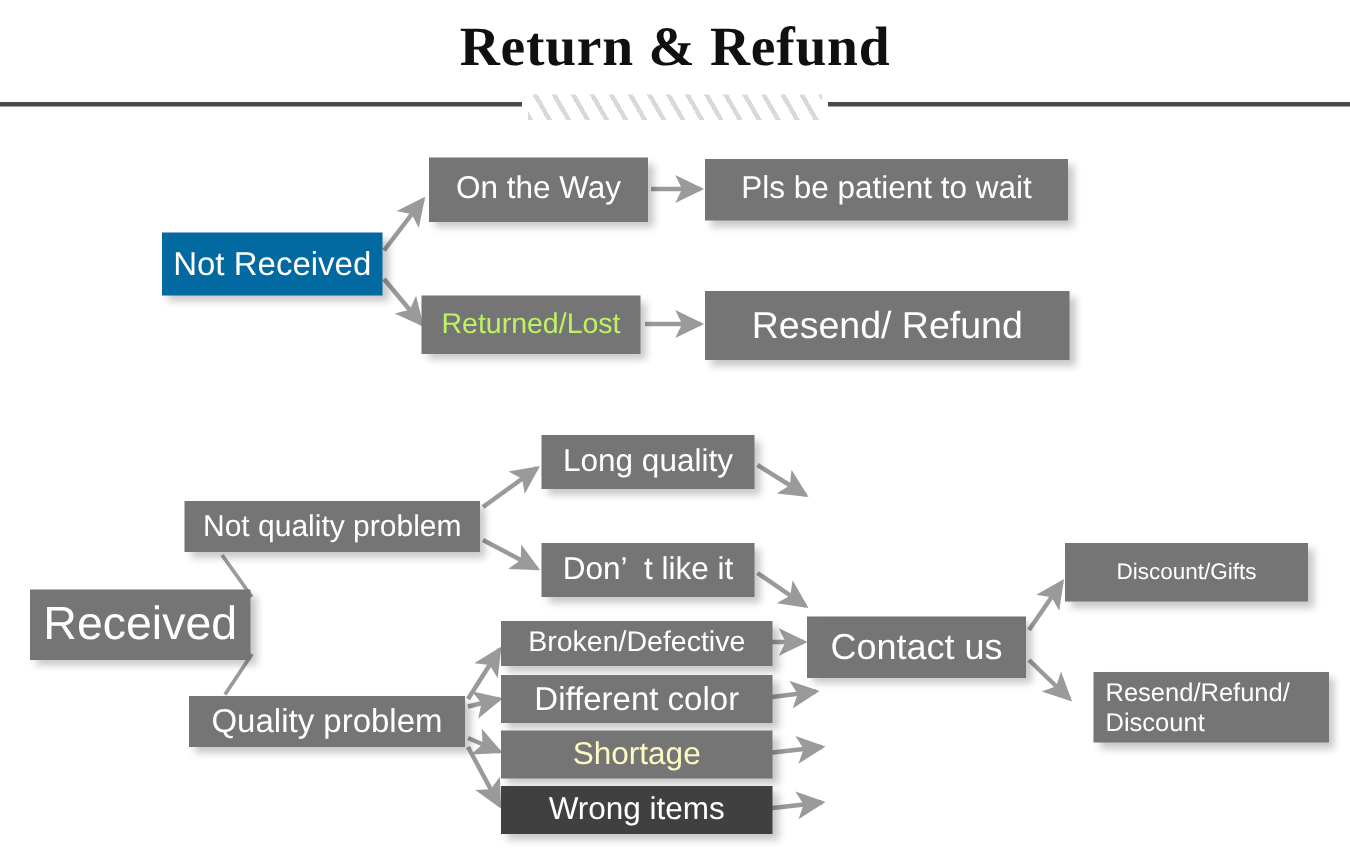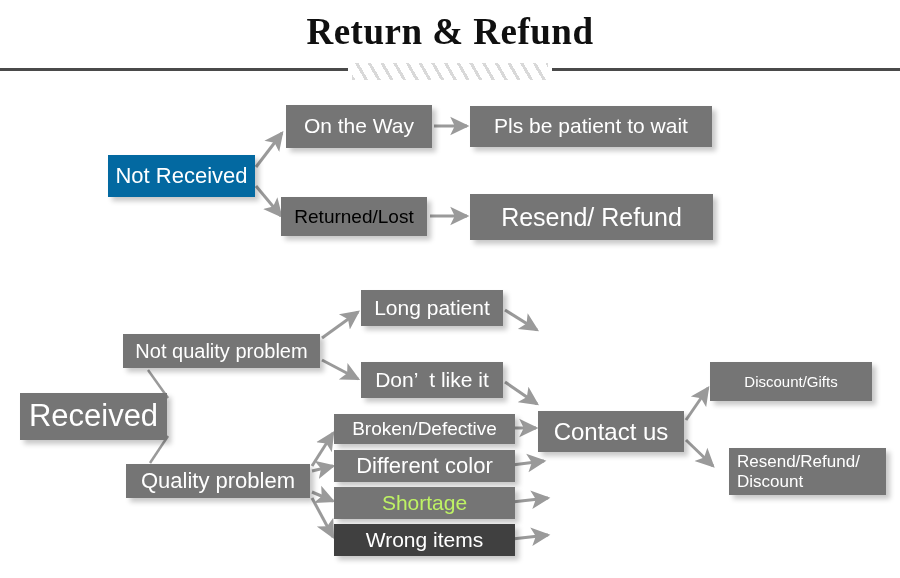--- a/index.html
+++ b/index.html
@@ -155,39 +155,39 @@
 
     <line x1="686" y1="440" x2="713" y2="466" stroke="#9a9a9a" stroke-width="3" marker-end="url(#ah)"></line>
   </svg>
 
   <div class="box" style="left: 108px; top: 155px; width: 147px; height: 42px; font-size: 22px; background: #0369a1; color: rgb(255, 255, 255);">Not Received</div>
 
   <div class="box" style="left: 286px; top: 105px; width: 146px; height: 43px; font-size: 21px; background: rgb(117, 117, 117); color: rgb(255, 255, 255);">On the Way</div>
 
   <div class="box" style="left: 470px; top: 106px; width: 242px; height: 41px; font-size: 21px; background: rgb(117, 117, 117); color: rgb(255, 255, 255);">Pls be patient to wait</div>
 
-  <div class="box" style="left: 281px; top: 197px; width: 146px; height: 39px; font-size: 19px; background: rgb(117, 117, 117); color: #000000; text-align: center;">Returned/Lost</div>
+  <div class="box" style="left: 281px; top: 197px; width: 146px; height: 39px; font-size: 19px; background: rgb(117, 117, 117); color: #bef264; text-align: center;">Returned/Lost</div>
 
   <div class="box" style="left: 470px; top: 194px; width: 243px; height: 46px; font-size: 25px; background: rgb(117, 117, 117); color: rgb(255, 255, 255);">Resend/ Refund</div>
 
   <div class="box" style="left: 20px; top: 393px; width: 147px; height: 47px; font-size: 31px; background: rgb(117, 117, 117); color: rgb(255, 255, 255);">Received</div>
 
   <div class="box" style="left: 123px; top: 334px; width: 197px; height: 34px; font-size: 20px; background: rgb(117, 117, 117); color: rgb(255, 255, 255);">Not quality problem</div>
 
   <div class="box" style="left: 126px; top: 464px; width: 184px; height: 34px; font-size: 22px; background: rgb(117, 117, 117); color: rgb(255, 255, 255);">Quality problem</div>
 
-  <div class="box" style="left: 361px; top: 290px; width: 142px; height: 36px; font-size: 21px; background: rgb(117, 117, 117); color: rgb(255, 255, 255);">Long patient</div>
+  <div class="box" style="left: 361px; top: 290px; width: 142px; height: 36px; font-size: 21px; background: rgb(117, 117, 117); color: rgb(255, 255, 255);">Long quality</div>
 
   <div class="box" style="left: 361px; top: 362px; width: 142px; height: 36px; font-size: 21px; background: rgb(117, 117, 117); color: rgb(255, 255, 255);">Don’  t like it</div>
 
   <div class="box" style="left: 334px; top: 414px; width: 181px; height: 30px; font-size: 19px; background: rgb(117, 117, 117); color: rgb(255, 255, 255);">Broken/Defective</div>
 
   <div class="box" style="left: 334px; top: 450px; width: 181px; height: 32px; font-size: 22px; background: rgb(117, 117, 117); color: rgb(255, 255, 255);">Different color</div>
 
-  <div class="box" style="left: 334px; top: 487px; width: 181px; height: 32px; font-size: 21px; background: rgb(117, 117, 117); color: #bef264;">Shortage</div>
+  <div class="box" style="left: 334px; top: 487px; width: 181px; height: 32px; font-size: 21px; background: rgb(117, 117, 117); color: #fef9c3;">Shortage</div>
 
   <div class="box" style="left: 334px; top: 524px; width: 181px; height: 32px; font-size: 21px; background: #404040; color: rgb(255, 255, 255);">Wrong items</div>
 
   <div class="box" style="left: 538px; top: 411px; width: 146px; height: 41px; font-size: 24px; background: rgb(117, 117, 117); color: rgb(255, 255, 255);">Contact us</div>
 
   <div class="box" style="left: 710px; top: 362px; width: 162px; height: 39px; font-size: 15px; background: rgb(117, 117, 117); color: rgb(255, 255, 255);">Discount/Gifts</div>
 
   <div class="box left-align" style="left: 715px; top: 448px; width: 157px; height: 47px; font-size: 17px; background: rgb(117, 117, 117); color: rgb(255, 255, 255);">Resend/Refund/
 Discount</div>
 

